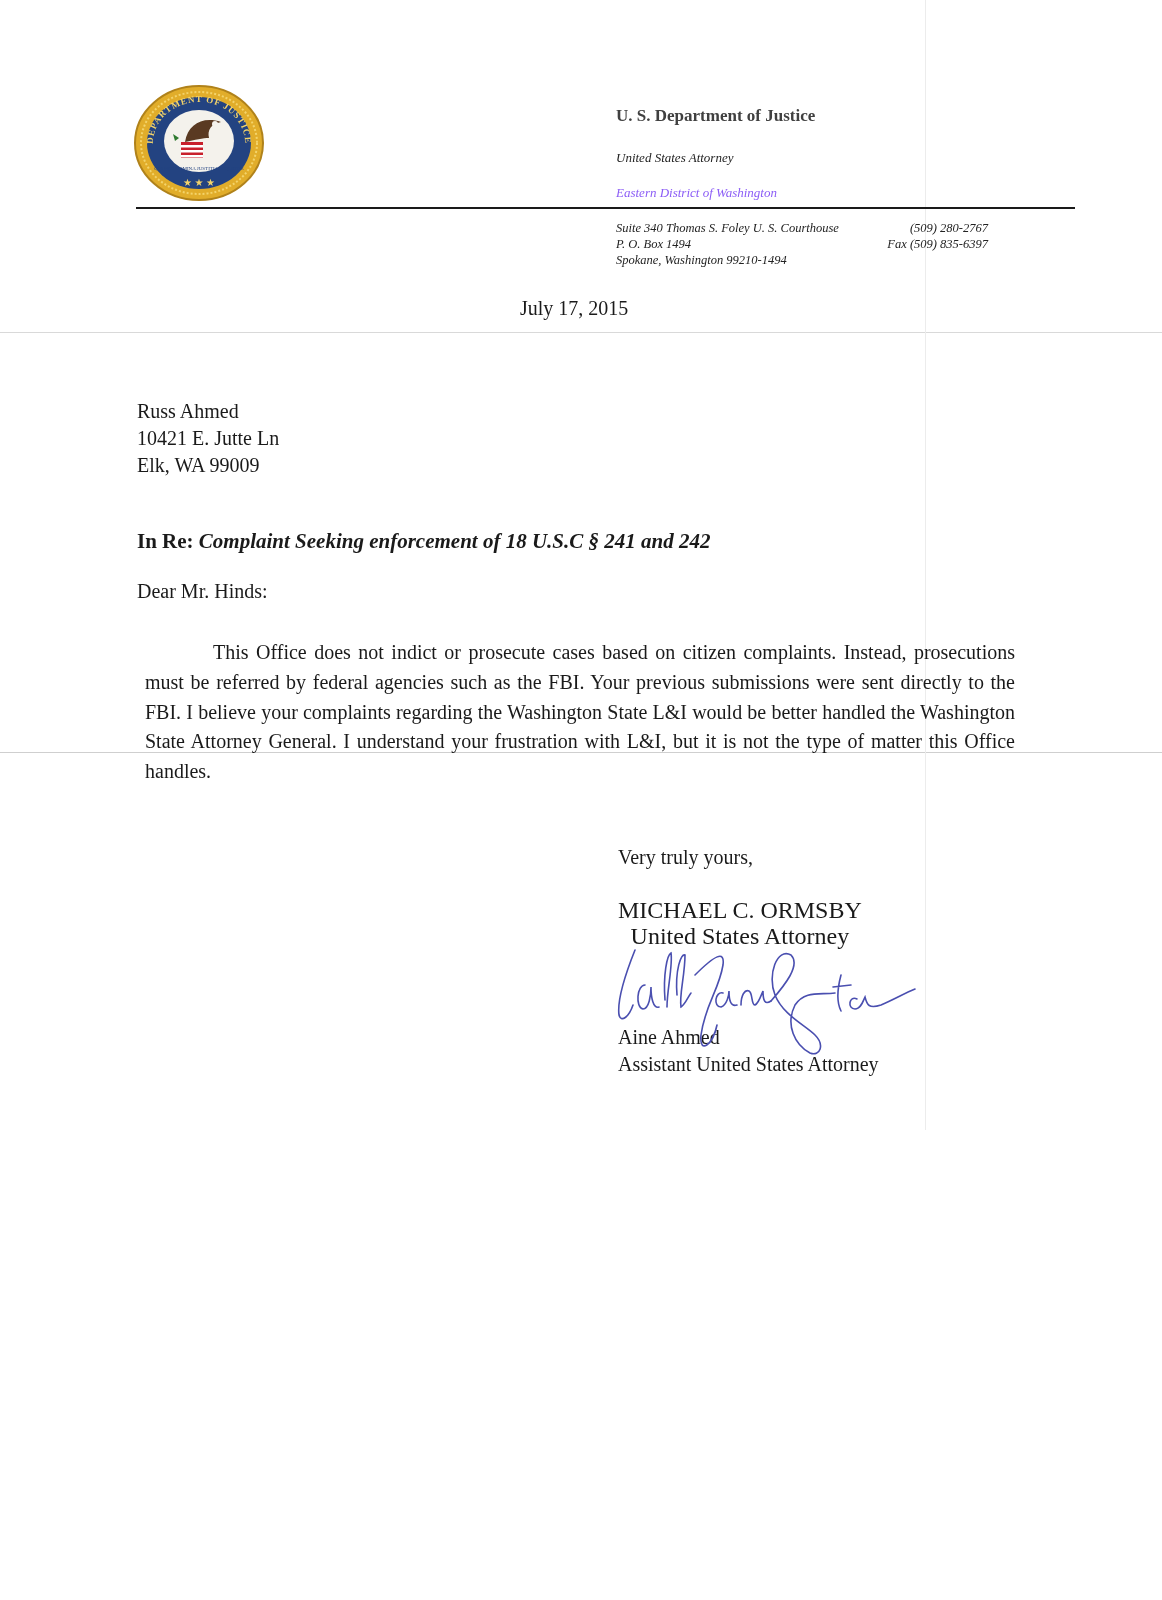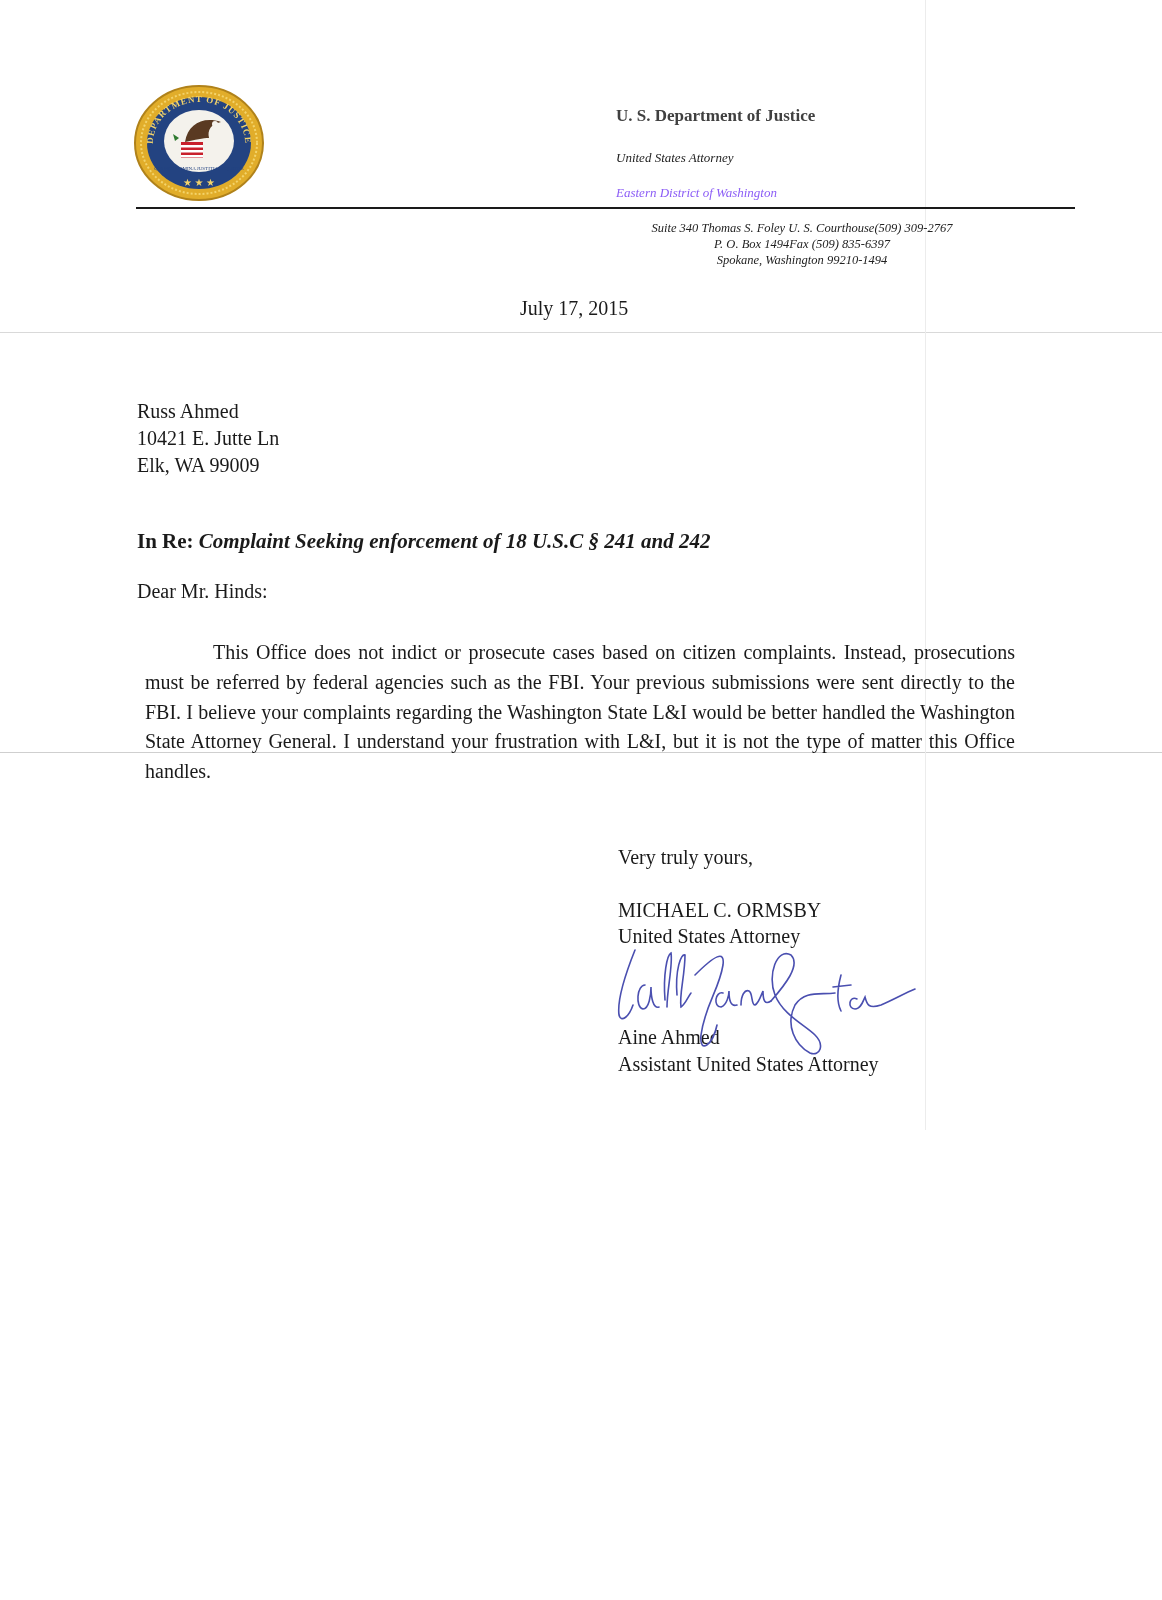--- a/index.html
+++ b/index.html
@@ -11,40 +11,40 @@
 
   
   .seal { left: 133px; top: 84px; width: 132px; height: 118px; }
 
   
   .lh-title { left: 616px; top: 106px; font-size: 17px; font-weight: bold; color: #404040; }
   .lh-sub1 { left: 616px; top: 150px; font-size: 13px; font-style: italic; color: #222; }
   .lh-sub2 { left: 616px; top: 185px; font-size: 13px; font-style: italic; color: #8b5cf6; }
   .rule { left: 136px; top: 207px; width: 939px; height: 2px; background: #1a1a1a; }
   .addr { left: 616px; top: 220px; font-size: 12.5px; font-style: italic; color: #222; line-height: 16px; }
-  .addr .row { display: flex; justify-content: center; width: 372px; }
+  .addr .row { display: flex; justify-content: space-between; width: 372px; }
 
   
   .fold { height: 1px; background: #d9d9d9; }
   .fold1 { left: 0; top: 332px; width: 1162px; }
   .fold2 { left: 0; top: 752px; width: 1162px; background: #cfcfcf; }
   .vfold { left: 925px; top: 0; width: 1px; height: 1130px; background: #ececec; }
 
   
   .date { left: 520px; top: 297px; font-size: 20px; text-align: center; }
   .recip { left: 137px; top: 398px; font-size: 20px; line-height: 27px; }
   .inre { left: 137px; top: 529px; font-size: 21px; font-weight: bold; }
   .inre i { font-style: italic; }
   .salut { left: 137px; top: 580px; font-size: 20px; }
   .para { left: 145px; top: 638px; width: 870px; font-size: 20px; line-height: 29.8px; text-align: justify; }
   .para .indent { display: inline-block; width: 68px; }
 
   
   .closing { left: 618px; top: 846px; font-size: 20px; }
-  .signer { left: 618px; top: 897px; font-size: 20px; line-height: 26px; }
+  .signer { left: 618px; top: 897px; font-size: 24px; line-height: 26px; text-align: center; }
   .signer2 { left: 618px; top: 1024px; font-size: 20px; line-height: 27px; }
   .sig { left: 605px; top: 945px; width: 330px; height: 125px; }
 </style>
 </head>
 <body>
 
 <div class="abs fold fold1"></div>
 <div class="abs fold fold2"></div>
 <div class="abs vfold"></div>
 
@@ -72,21 +72,21 @@
   </svg>
 </div>
 
 <div class="abs lh-title">U. S. Department of Justice</div>
 <div class="abs lh-sub1">United States Attorney</div>
 <div class="abs lh-sub2">Eastern District of Washington</div>
 <div class="abs rule"></div>
 <div class="abs addr">
   <div class="row">
     <span>Suite 340 Thomas S. Foley U. S. Courthouse</span>
-    <span>(509) 309-2767</span>
+    <span>(509) 280-2767</span>
   </div>
   <div class="row">
     <span>P. O. Box 1494</span>
     <span>Fax  (509) 835-6397</span>
   </div>
   <div class="row">
     <span>Spokane, Washington 99210-1494</span>
     <span></span>
   </div>
 </div>

